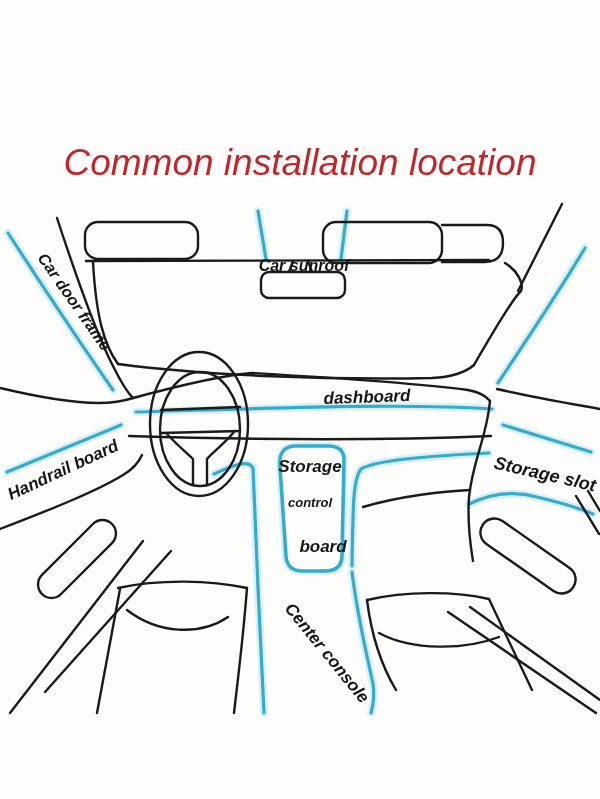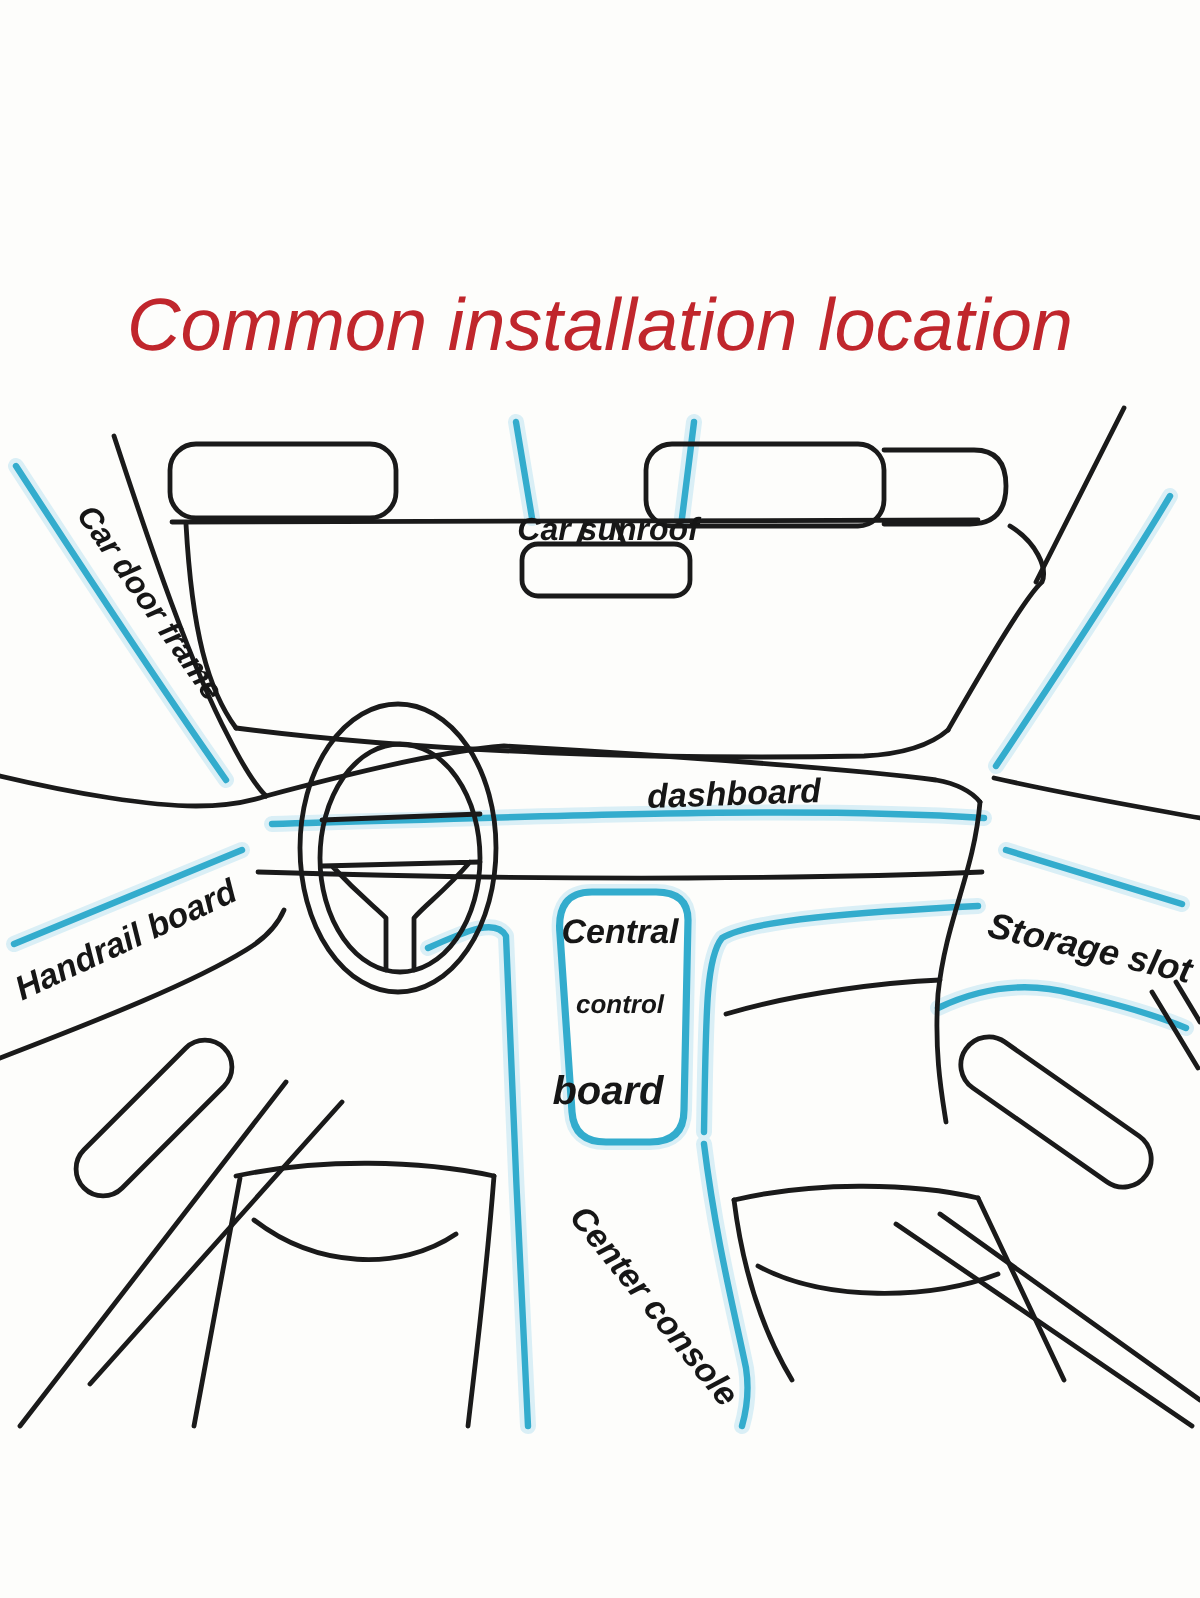--- a/index.html
+++ b/index.html
@@ -109,20 +109,20 @@
   </svg>
 
   <div class="lbl" style="left:304px;top:234px;font-size:16px;margin-top:32px;">Car sunroof</div>
 
   <div class="lbl r" style="left:74px;top:302px;font-size:16px;transform:translate(-50%,-50%) rotate(55deg);">Car door frame</div>
 
   <div class="lbl" style="left:367px;top:397px;font-size:17px;transform:translate(-50%,-50%) rotate(-2deg);">dashboard</div>
 
   <div class="lbl r" style="left:63px;top:470px;font-size:17px;transform:translate(-50%,-50%) rotate(-25deg);">Handrail board</div>
 
-  <div class="lbl" style="left:310px;top:466px;font-size:17px;">Central</div>
+  <div class="lbl" style="left:310px;top:466px;font-size:17px;">Storage</div>
   <div class="lbl" style="left:310px;top:502px;font-size:13px;">control</div>
-  <div class="lbl" style="left:304px;top:546px;font-size:20px;">board</div>
+  <div class="lbl" style="left:323px;top:546px;font-size:17px;">board</div>
 
   <div class="lbl r" style="left:545px;top:474px;font-size:18px;transform:translate(-50%,-50%) rotate(13deg);">Storage slot</div>
 
   <div class="lbl r" style="left:327px;top:653px;font-size:17px;transform:translate(-50%,-50%) rotate(51deg);">Center console</div>
 </div>
 
 </body></html>

